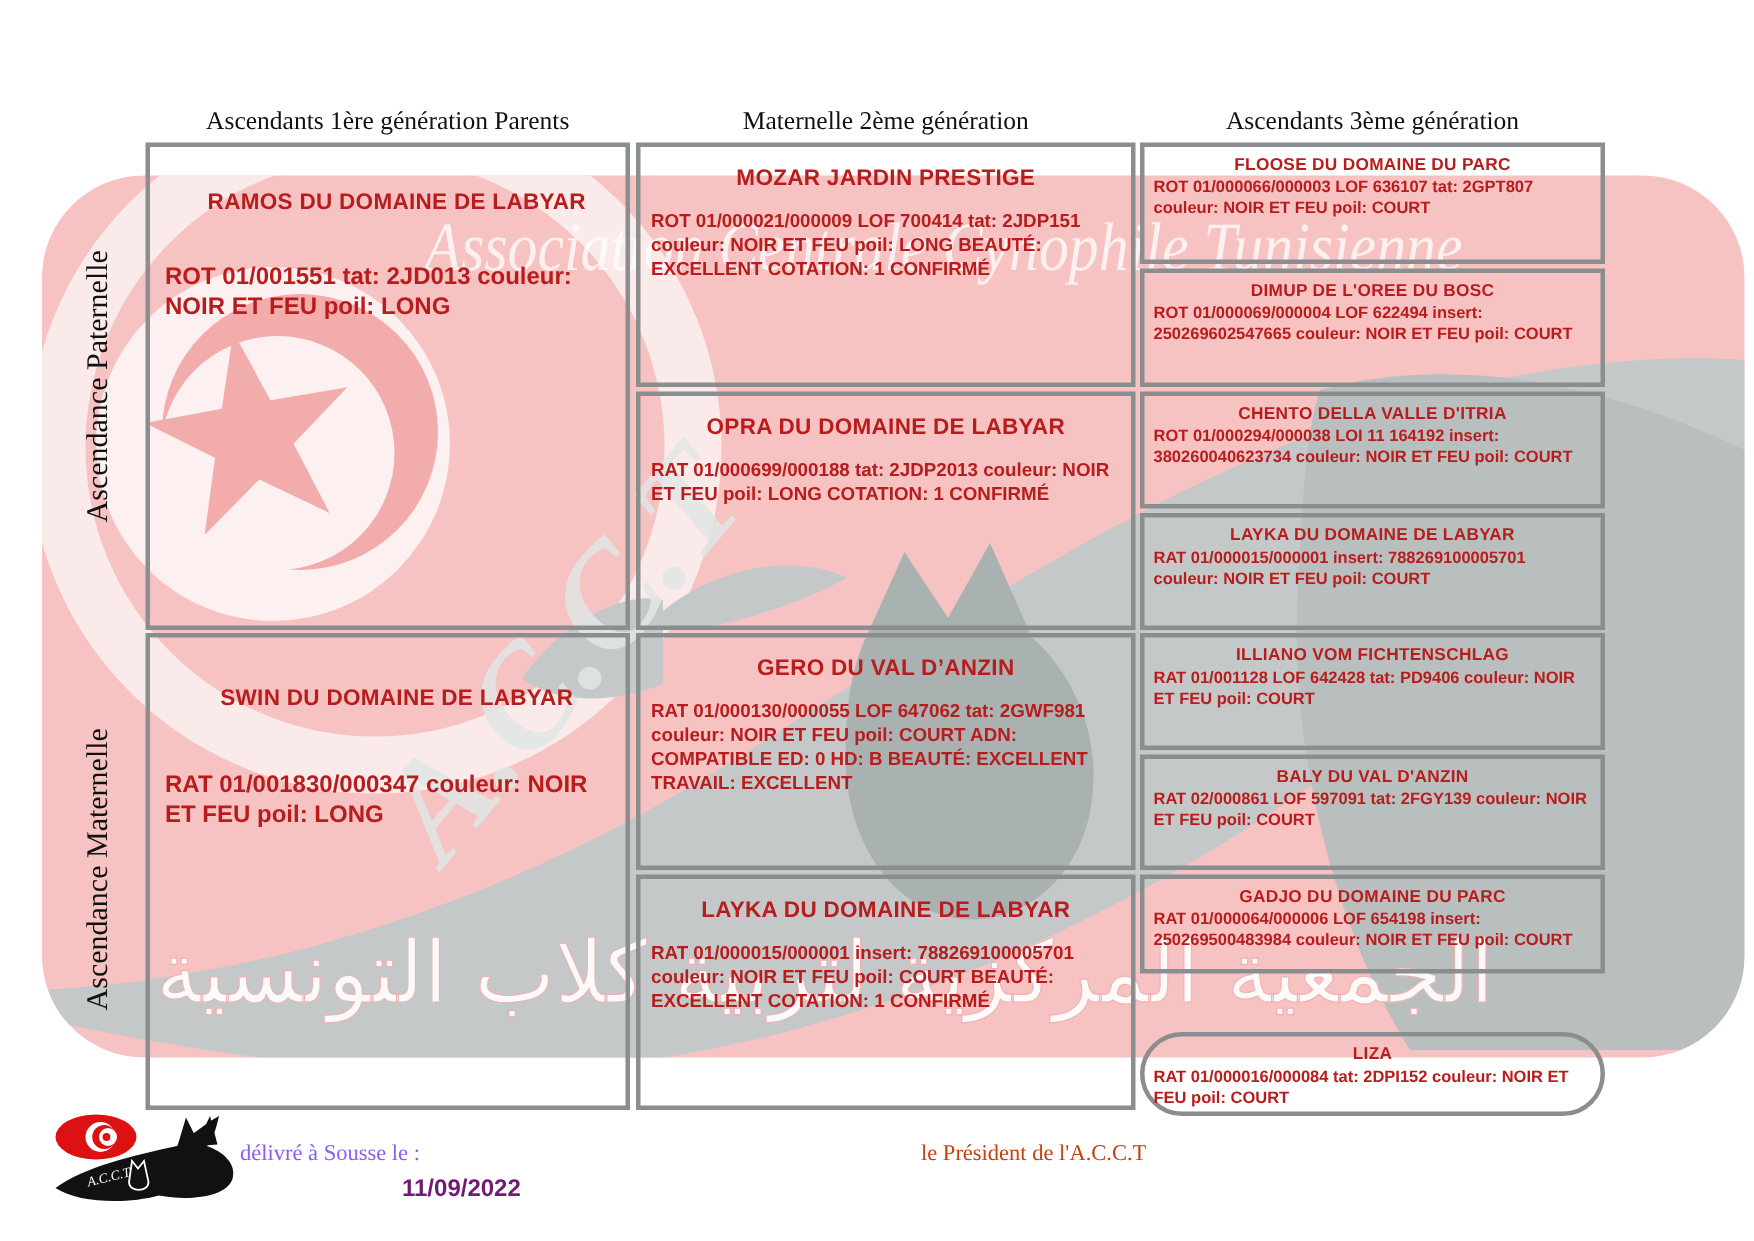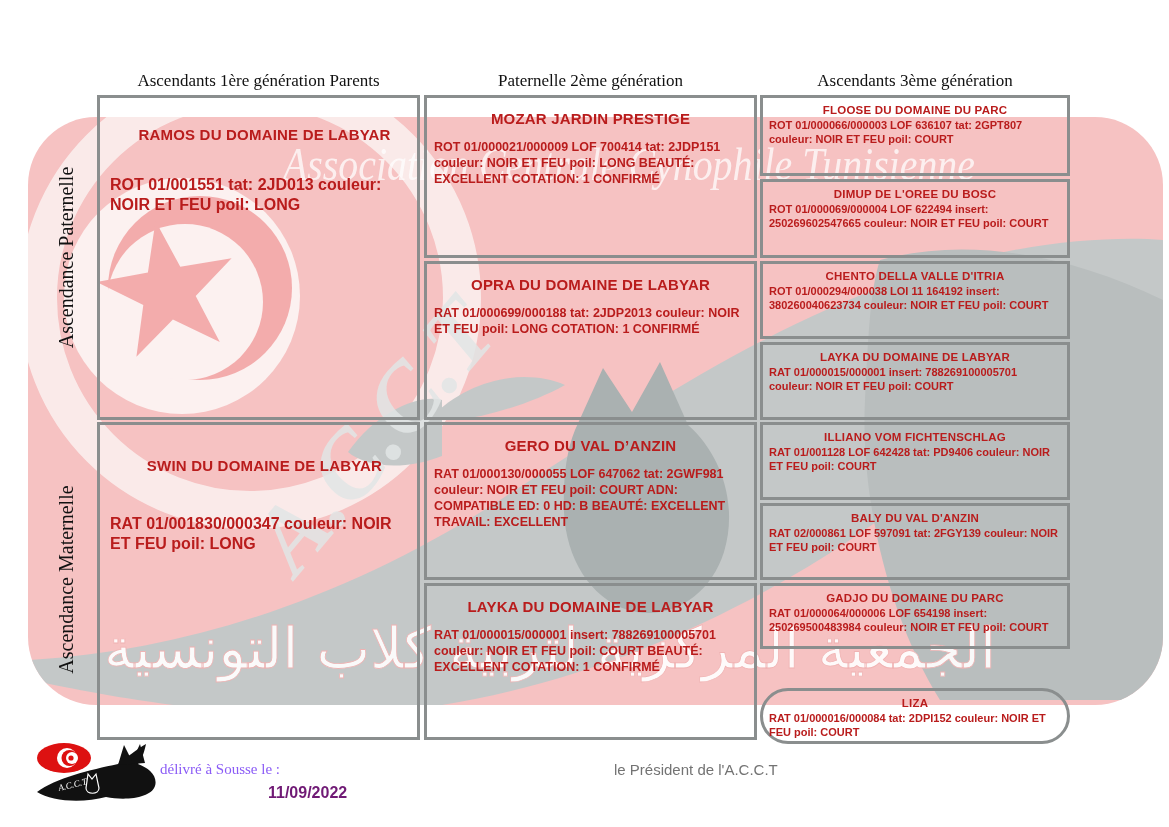--- a/index.html
+++ b/index.html
@@ -68,21 +68,21 @@
   .issued-label {
     position:absolute; left:160px; top:761px; z-index:3;
     font-family:"Liberation Serif", serif; font-size:15px; color:#8b5cf6;
   }
   .issued-date {
     position:absolute; left:268px; top:784px; z-index:3;
     font-family:"Liberation Sans", sans-serif; font-weight:bold; font-size:16px; color:#701a75;
   }
   .president {
     position:absolute; left:614px; top:761px; z-index:3;
-    font-family:Liberation Sans, sans-serif; font-size:15px; color:#737373;
+    font-family:Liberation Serif, serif; font-size:15px; color:#c2410c;
   }
 </style>
 </head>
 <body>
 
 <div class="page">
 
   <svg class="wm" viewBox="0 0 1169 827" xmlns="http://www.w3.org/2000/svg">
     <defs>
       <clipPath id="bgclip">
@@ -107,21 +107,21 @@
 
       <text x="283" y="180" font-size="46" font-style="italic" font-family="Liberation Serif, serif" fill="#ffffff" opacity="0.75" textLength="692" lengthAdjust="spacingAndGlyphs">Association Centrale Cynophile Tunisienne</text>
 
       <text transform="translate(296,578) rotate(-50)" font-size="95" font-style="italic" font-weight="bold" font-family="Liberation Serif, serif" fill="#e2e6e6" opacity="0.85">A.C.C.T</text>
 
       <text x="550" y="668" text-anchor="middle" font-size="57" font-family="DejaVu Sans, sans-serif" fill="#ffffff" opacity="0.92" stroke="#f0b2b2" stroke-width="0.8">الجمعية المركزية لتربية كلاب التونسية</text>
     </g>
   </svg>
 
   <div class="colhead g1">Ascendants 1ère génération  Parents</div>
-  <div class="colhead g2">Paternelle 2ème génération</div>
+  <div class="colhead g2">Maternelle 2ème génération</div>
   <div class="colhead g3">Ascendants 3ème génération</div>
 
   <div class="sidelabel pat">Ascendance Paternelle</div>
   <div class="sidelabel mat">Ascendance Maternelle</div>
 
   <div class="box p1">
     <div class="nm">RAMOS DU DOMAINE DE LABYAR</div>
     <div class="dt">ROT 01/001551 tat: 2JD013 couleur: NOIR ET FEU poil: LONG</div>
   </div>
   <div class="box p2">

